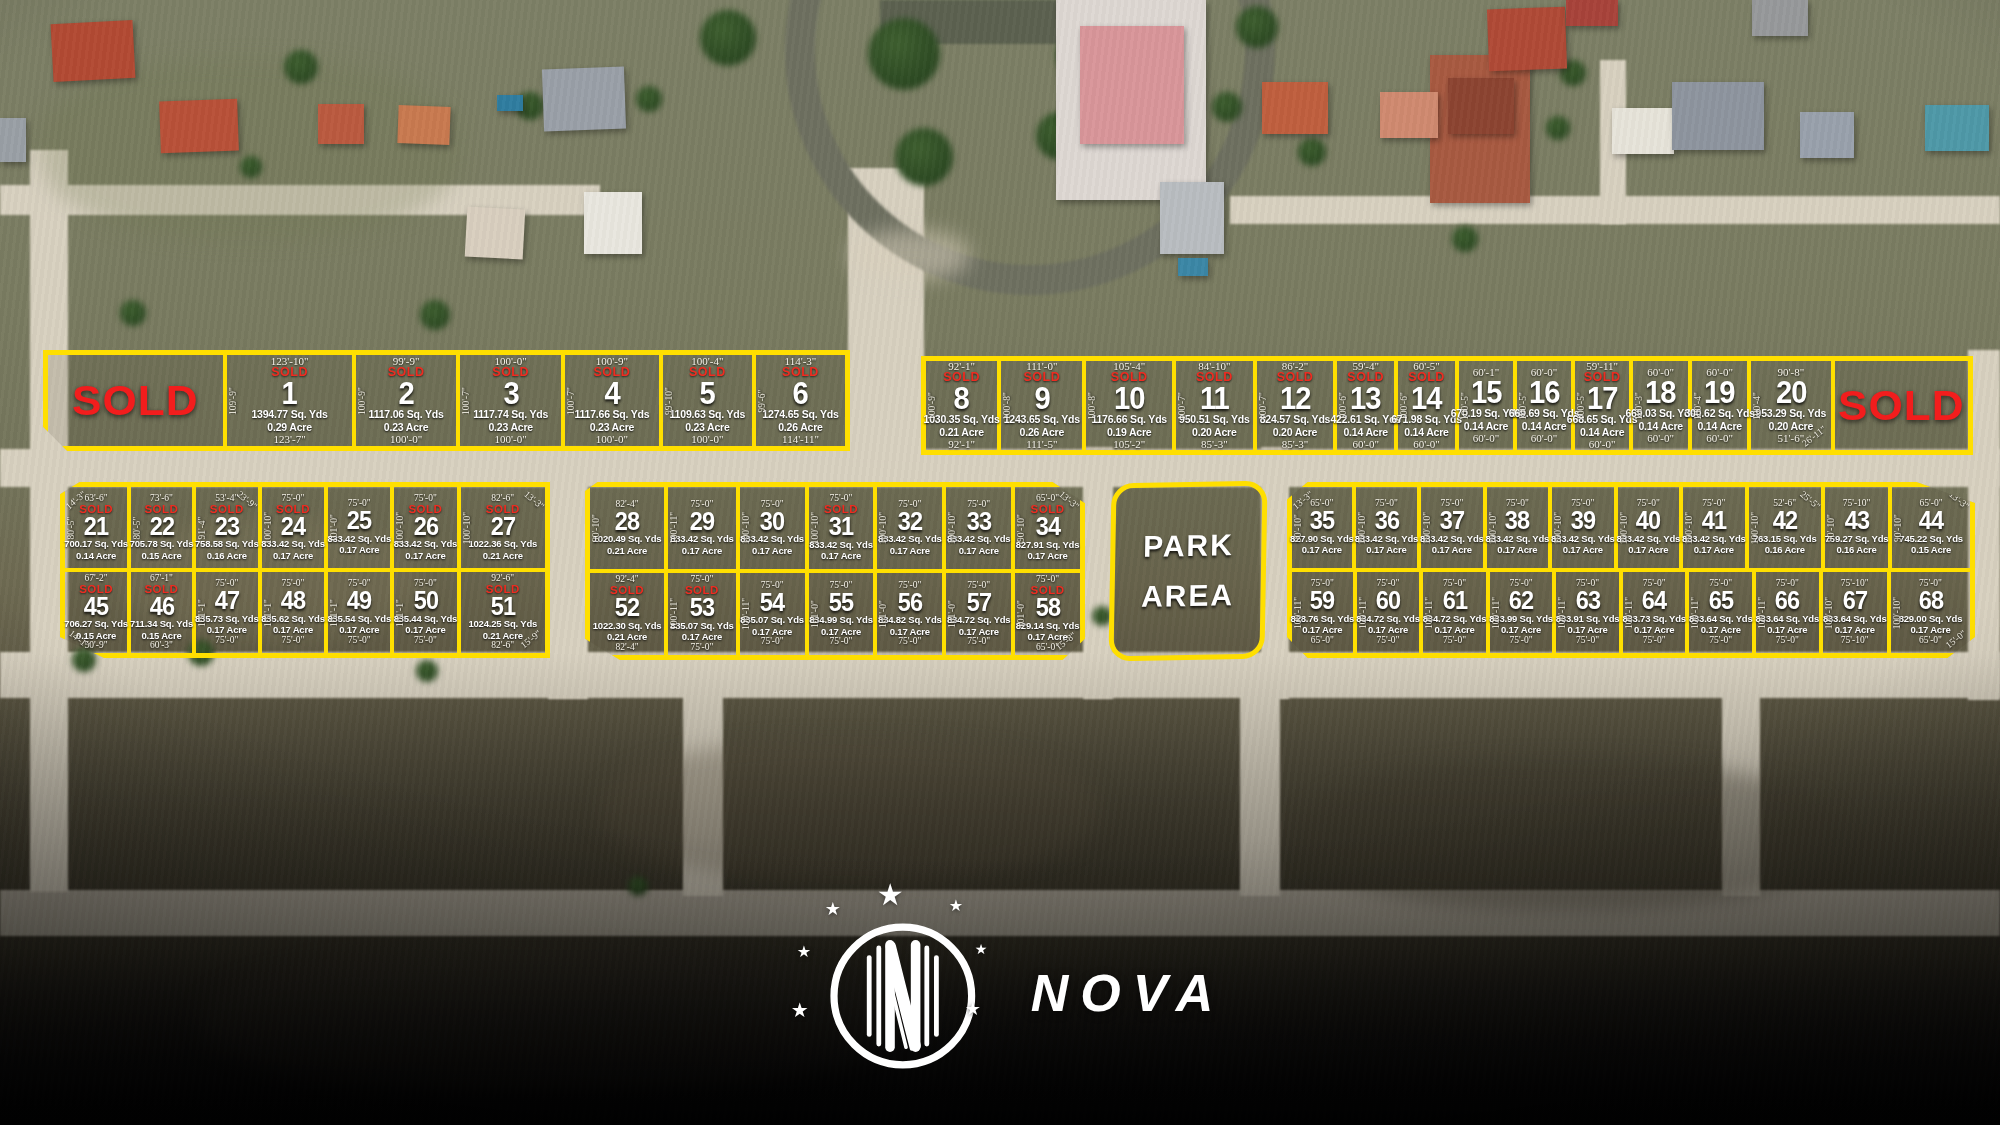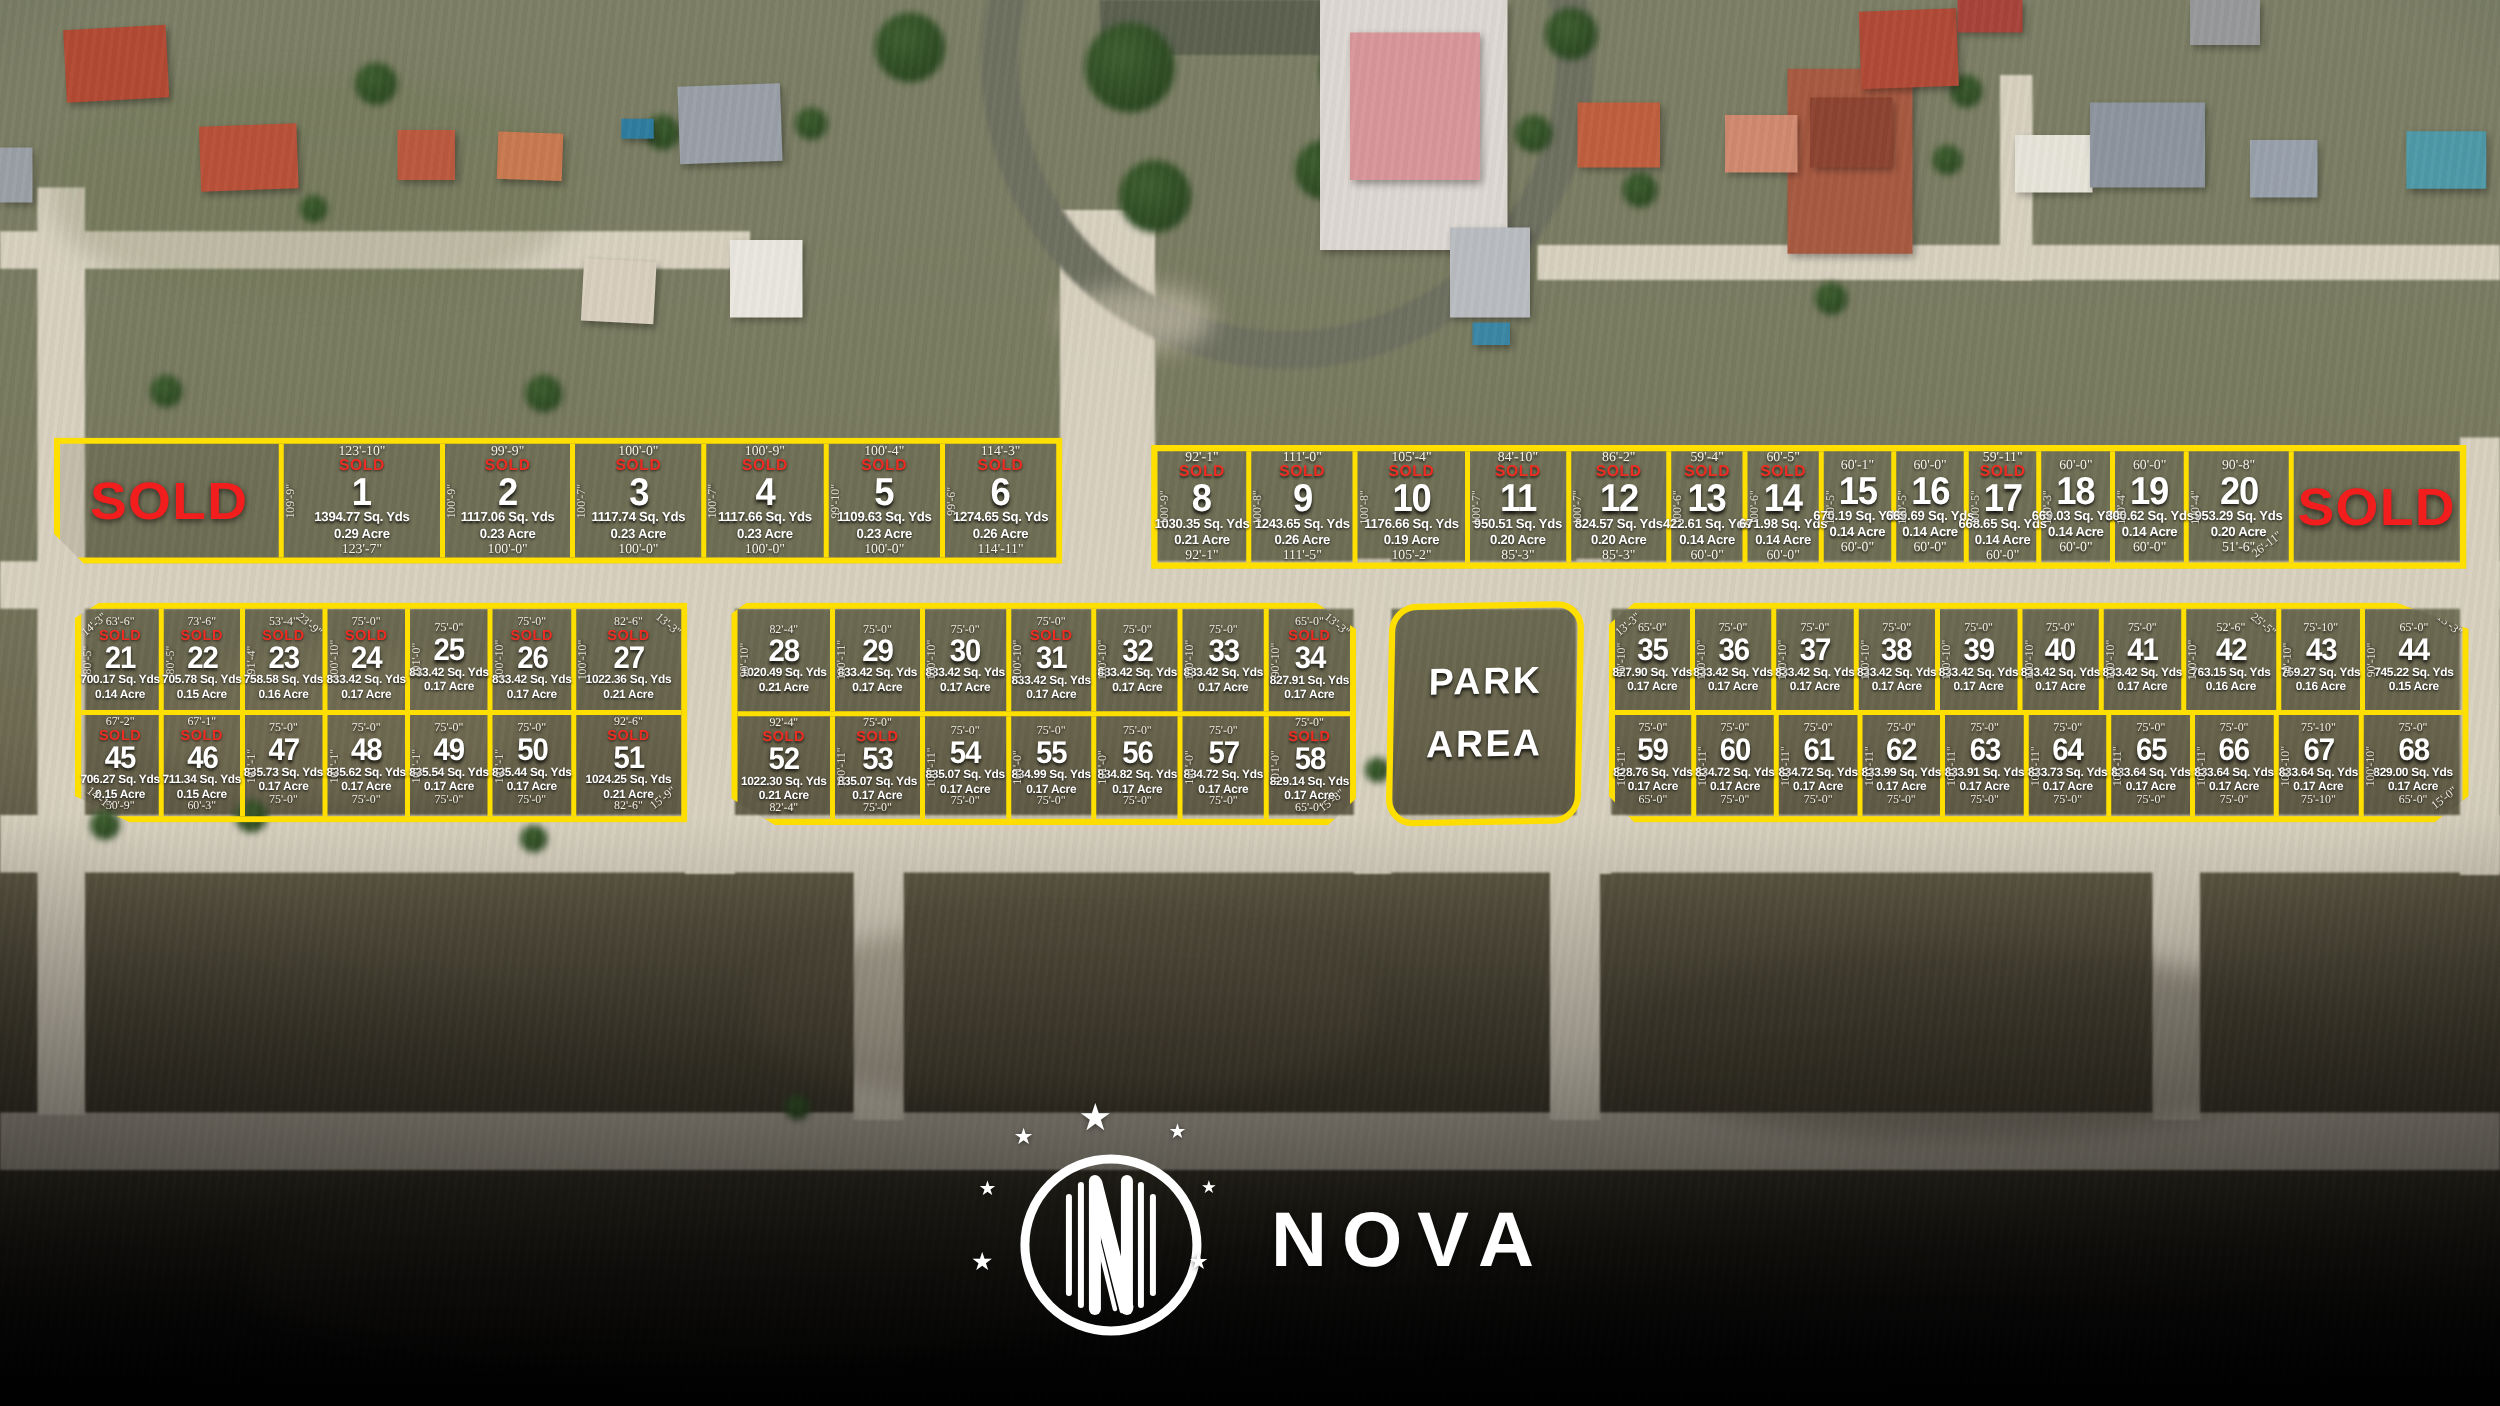--- a/index.html
+++ b/index.html
@@ -47,22 +47,22 @@
   .soldbig-text{color:#f21d1d;font-weight:bold;font-size:42px;letter-spacing:1px;
     text-shadow:0 2px 5px rgba(0,0,0,.6);transform:scaleX(1.05);}
   .block--park{align-items:center;justify-content:center;gap:16px;border-radius:22px;transform:rotate(-1deg) skewX(-2deg);}
   .park-line{color:#fff;font-weight:bold;font-size:30px;letter-spacing:2px;text-shadow:0 2px 3px rgba(0,0,0,.85);}
   
   .logo{position:absolute;left:50.8%;top:898px;transform:translateX(-50%);display:flex;align-items:center;gap:34px;}
   .emblem{position:relative;width:190px;height:190px;flex:0 0 auto;}
   .emblem svg{position:absolute;left:16px;top:18px;width:160px;height:160px;}
   .star{position:absolute;color:#fff;line-height:1;text-shadow:0 1px 4px rgba(0,0,0,.5);}
   .logo-text{display:flex;flex-direction:column;align-items:center;}
-  .logo-name{color:#fff;font-size:62px;font-weight:bold;letter-spacing:12px;line-height:1;
-    text-shadow:0 2px 8px rgba(0,0,0,.55);}
+  .logo-name{color:#fff;font-size:52px;font-weight:bold;letter-spacing:12px;line-height:1;
+    text-shadow:0 2px 8px rgba(0,0,0,.55);font-style:italic;}
   .tag-row{display:flex;align-items:center;gap:16px;margin-top:12px;}
   .tag-bar{width:46px;height:3px;background:#fff;}
   .logo-tagline{color:#fff;font-size:23px;font-weight:bold;letter-spacing:8px;}
 </style>
 </head>
 <body>
 
 <div id="stage">
   <div class="layer" id="bg-layer">
       <div class="road" style="left: 0px; top: 449px; width: 2000px; height: 38px;"></div>

